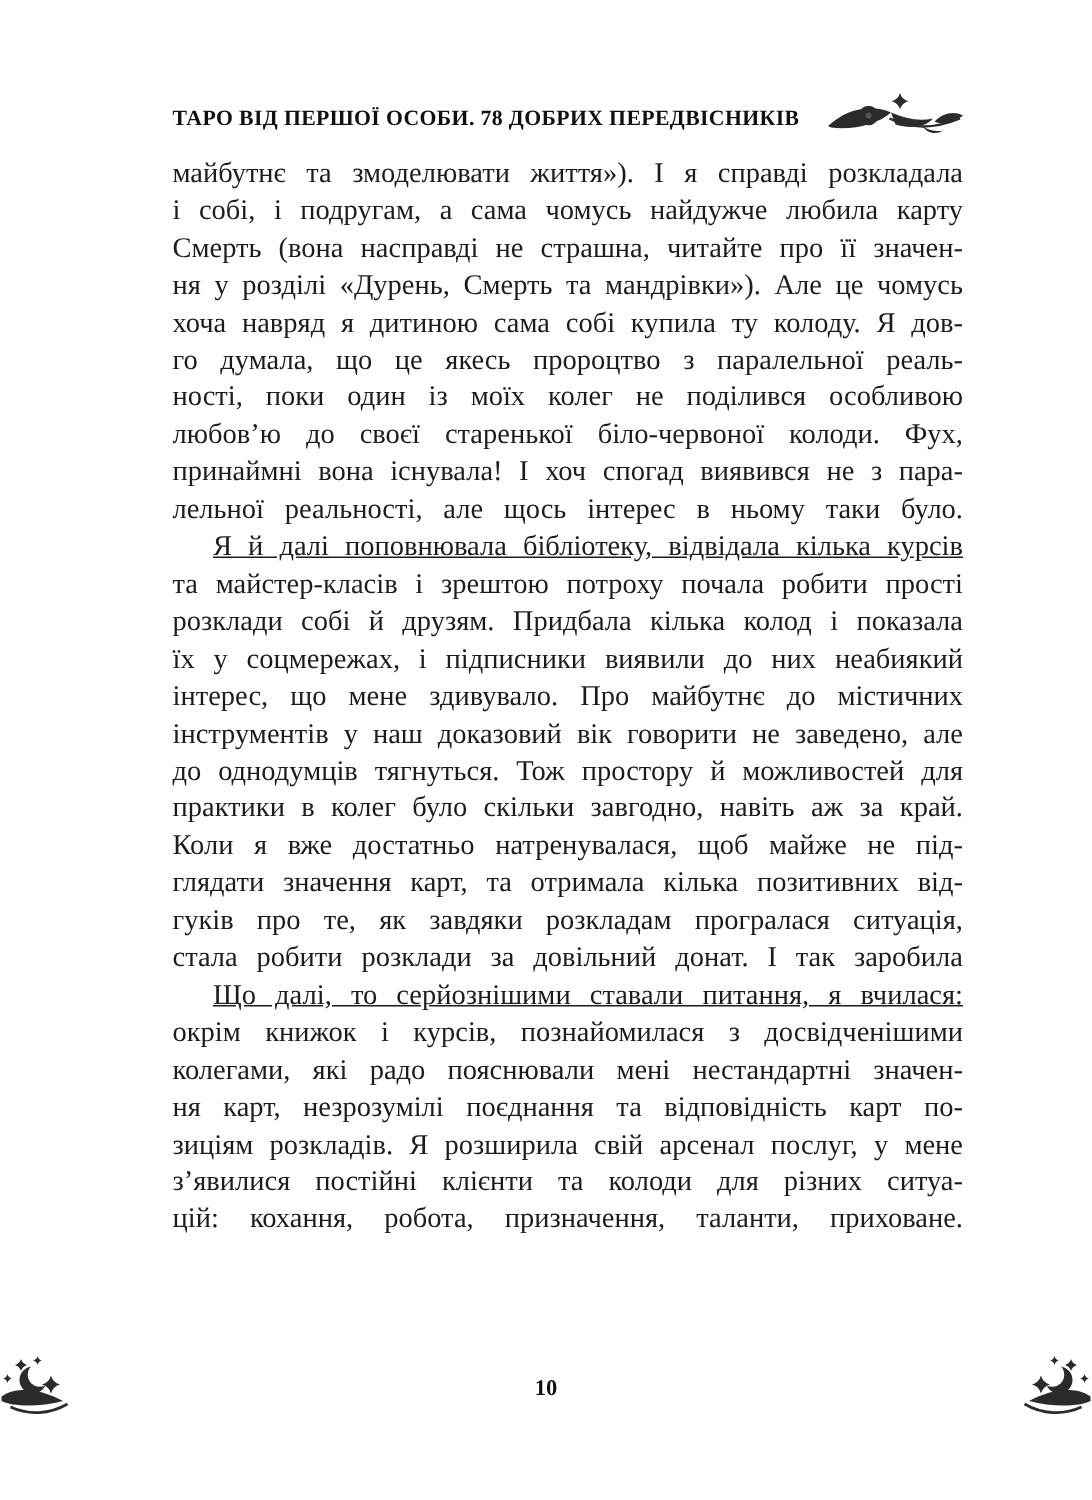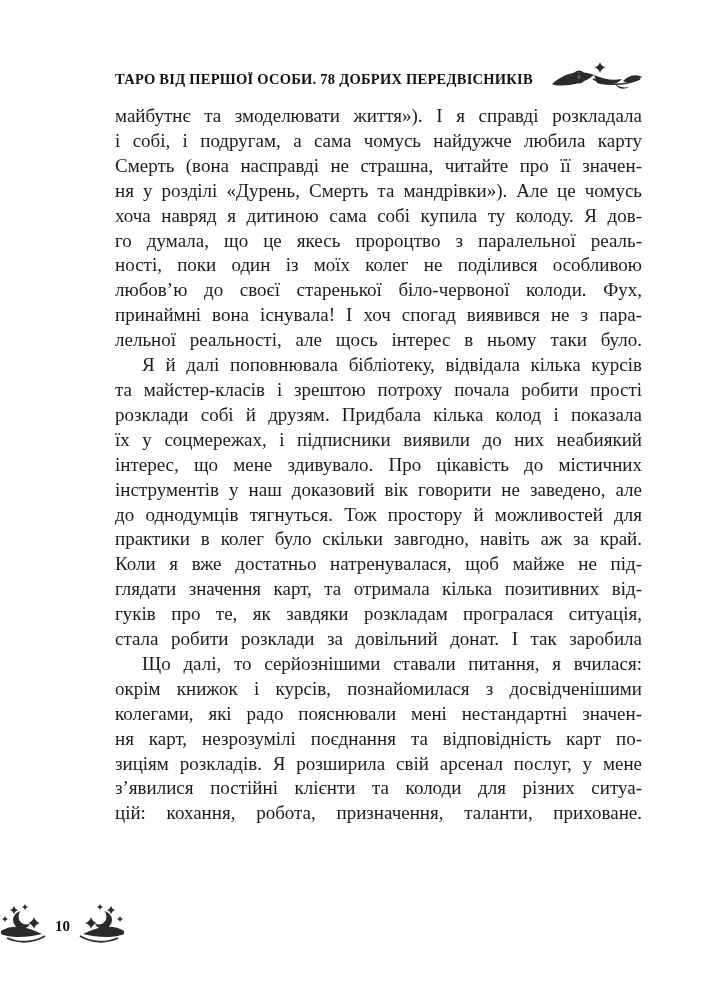--- a/index.html
+++ b/index.html
@@ -20,24 +20,24 @@
     font-weight:700; font-size:14.5px; letter-spacing:0.25px;
     color:#101010; white-space:nowrap;
   }
   .header-ornament { margin-left:14px; margin-top:-4px; flex:0 0 auto; }
   .body-text {
     position:absolute; top:104px; left:115px; width:527px;
     font-size:19px; line-height:24.9px;
   }
   .line { text-align:justify; text-align-last:justify; }
   .line.flush { text-align-last:left; }
-  .line.indent { text-indent:27px; }
+  .line.indent { text-indent:27px;text-decoration:underline; }
   .page-footer {
     position:absolute; top:903px; left:0; width:728px;
-    display:flex; justify-content:flex-start; align-items:center; gap:9px;
+    display:flex; justify-content:space-between; align-items:center; gap:9px;
   }
   .page-number {
     font-weight:700; font-size:15px; color:#101010;
     font-family:"Liberation Serif", serif;
     transform:translateY(2px);
   }
   .orn { display:block; }
   .orn .ink { fill:#2b2b2b; }
   .orn .ink-stroke { stroke:#2b2b2b; fill:none; }
   .orn .ink-light { fill:#555555; }
@@ -70,21 +70,21 @@
     <div class="line">хоча навряд я дитиною сама собі купила ту колоду. Я дов-</div>
     <div class="line">го думала, що це якесь пророцтво з паралельної реаль-</div>
     <div class="line">ності, поки один із моїх колег не поділився особливою</div>
     <div class="line">любов’ю до своєї старенької біло-червоної колоди. Фух,</div>
     <div class="line">принаймні вона існувала! І хоч спогад виявився не з пара-</div>
     <div class="line">лельної реальності, але щось інтерес в ньому таки було.</div>
     <div class="line indent">Я й далі поповнювала бібліотеку, відвідала кілька курсів</div>
     <div class="line">та майстер-класів і зрештою потроху почала робити прості</div>
     <div class="line">розклади собі й друзям. Придбала кілька колод і показала</div>
     <div class="line">їх у соцмережах, і підписники виявили до них неабиякий</div>
-    <div class="line">інтерес, що мене здивувало. Про цікавість до містичних</div>
+    <div class="line">інтерес, що мене здивувало. Про майбутнє до містичних</div>
     <div class="line">інструментів у наш доказовий вік говорити не заведено, але</div>
     <div class="line">до однодумців тягнуться. Тож простору й можливостей для</div>
     <div class="line">практики в колег було скільки завгодно, навіть аж за край.</div>
     <div class="line">Коли я вже достатньо натренувалася, щоб майже не під-</div>
     <div class="line">глядати значення карт, та отримала кілька позитивних від-</div>
     <div class="line">гуків про те, як завдяки розкладам програлася ситуація,</div>
     <div class="line">стала робити розклади за довільний донат. І так заробила</div>
     <div class="line indent">Що далі, то серйознішими ставали питання, я вчилася:</div>
     <div class="line">окрім книжок і курсів, познайомилася з досвідченішими</div>
     <div class="line">колегами, які радо пояснювали мені нестандартні значен-</div>

